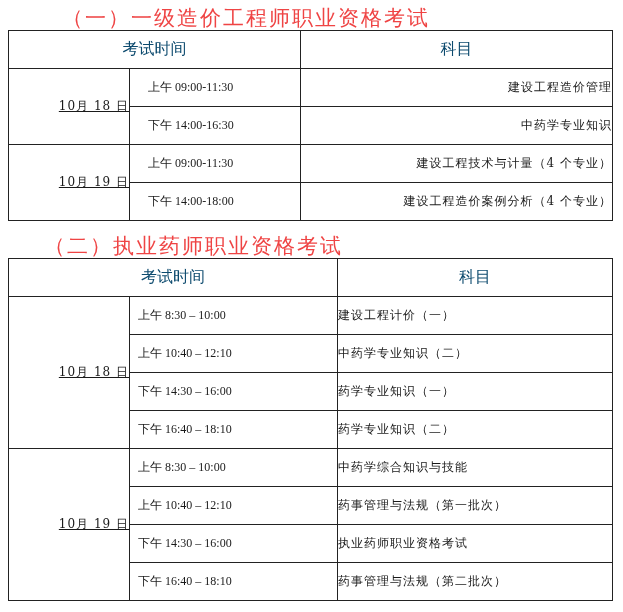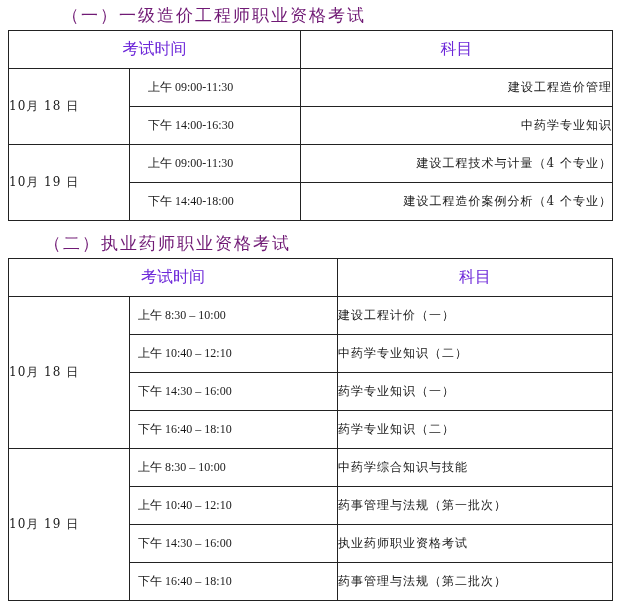--- a/index.html
+++ b/index.html
@@ -2,36 +2,36 @@
 <html><head>
 <meta charset="utf-8">
 <style>
   html, body { margin: 0; padding: 0; background: #ffffff; }
   body {
     width: 623px; height: 612px; position: relative; overflow: hidden;
     font-family: "DejaVu Serif", "Liberation Serif", serif;
     color: #1a1a1a;
   }
   .section-title {
-    position: absolute; font-size: 17px; letter-spacing: 2px;
-    white-space: nowrap; color: #701a75;
+    position: absolute; font-size: 21px; letter-spacing: 2px;
+    white-space: nowrap; color: #ef4444;
   }
   table.sched {
     position: absolute; border-collapse: collapse; table-layout: fixed;
     border: 1.5px solid #222;
   }
   table.sched td, table.sched th {
     border: 1px solid #222; padding: 0; height: 37px;
     font-size: 12px; font-weight: normal; white-space: nowrap; overflow: hidden;
   }
   table.sched th {
     font-family: "DejaVu Sans", "Liberation Sans", sans-serif;
-    font-size: 16px; text-align: center; color: #6d28d9; margin-top: 40px;
+    font-size: 16px; text-align: center; color: #0c4a6e; margin-top: 40px;
   }
-  td.date { text-align: left; letter-spacing: 1px; }
+  td.date { text-align: right; letter-spacing: 1px; text-decoration: underline; }
   td.time { padding-left: 18px; font-family: "Liberation Serif", "DejaVu Serif", serif; font-size: 17px; }
   td.subj-center { text-align: right; letter-spacing: 1px; }
   td.subj-left { padding-left: 8px; letter-spacing: 1px; }
   #t1 { left: 8px; top: 30px; width: 604px; }
   #t2 { left: 8px; top: 258px; width: 604px; }
   #t1 .time { padding-left: 18px; }
   #t2 .time { padding-left: 8px; font-family: Liberation Serif, serif; }
 </style>
 </head>
 <body>
@@ -57,21 +57,21 @@
   <tr>
     <td class="time">下午 14:00-16:30</td>
     <td class="subj-center">中药学专业知识</td>
   </tr>
   <tr>
     <td rowspan="2" class="date">10月 19 日</td>
     <td class="time">上午 09:00-11:30</td>
     <td class="subj-center">建设工程技术与计量（4 个专业）</td>
   </tr>
   <tr>
-    <td class="time">下午 14:40-18:00</td>
+    <td class="time">下午 14:00-18:00</td>
     <td class="subj-center">建设工程造价案例分析（4 个专业）</td>
   </tr>
 </tbody>
   </table>
 
 <div class="section-title" style="left:44px; top:232px;text-align:right;">（二）执业药师职业资格考试</div>
 
 <table class="sched" id="t2">
   <colgroup>
       <col style="width:121px">

